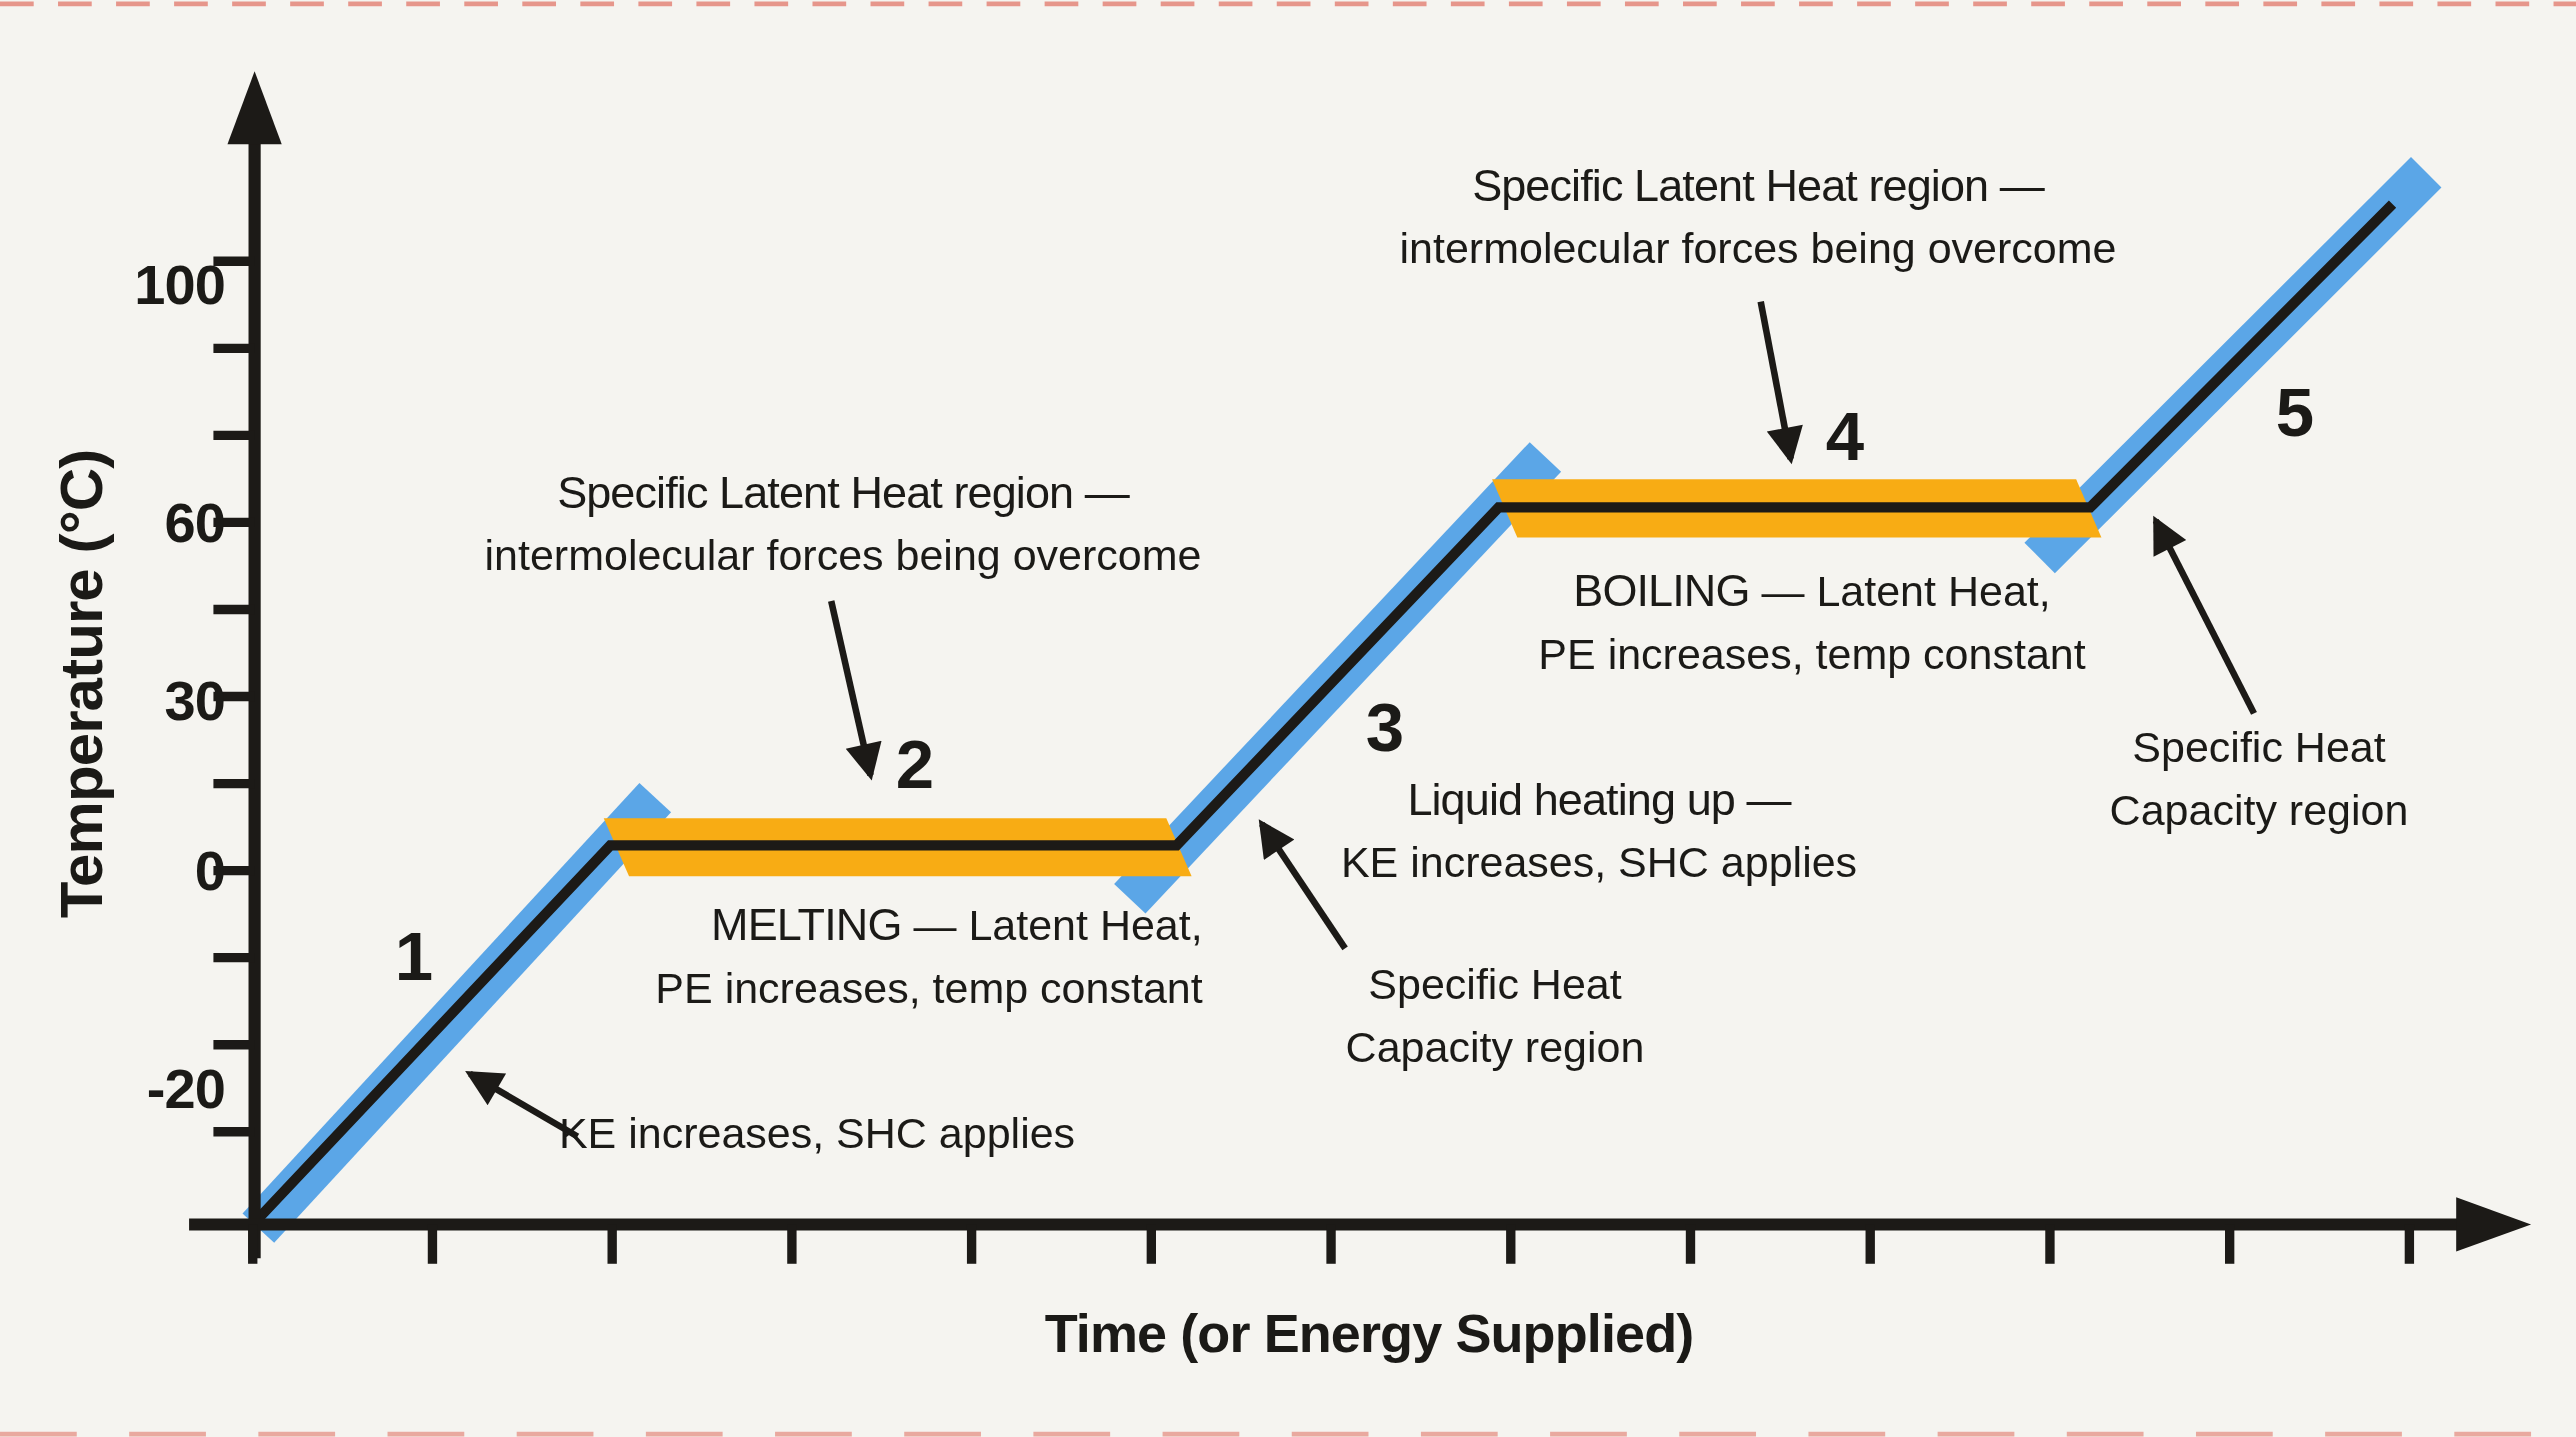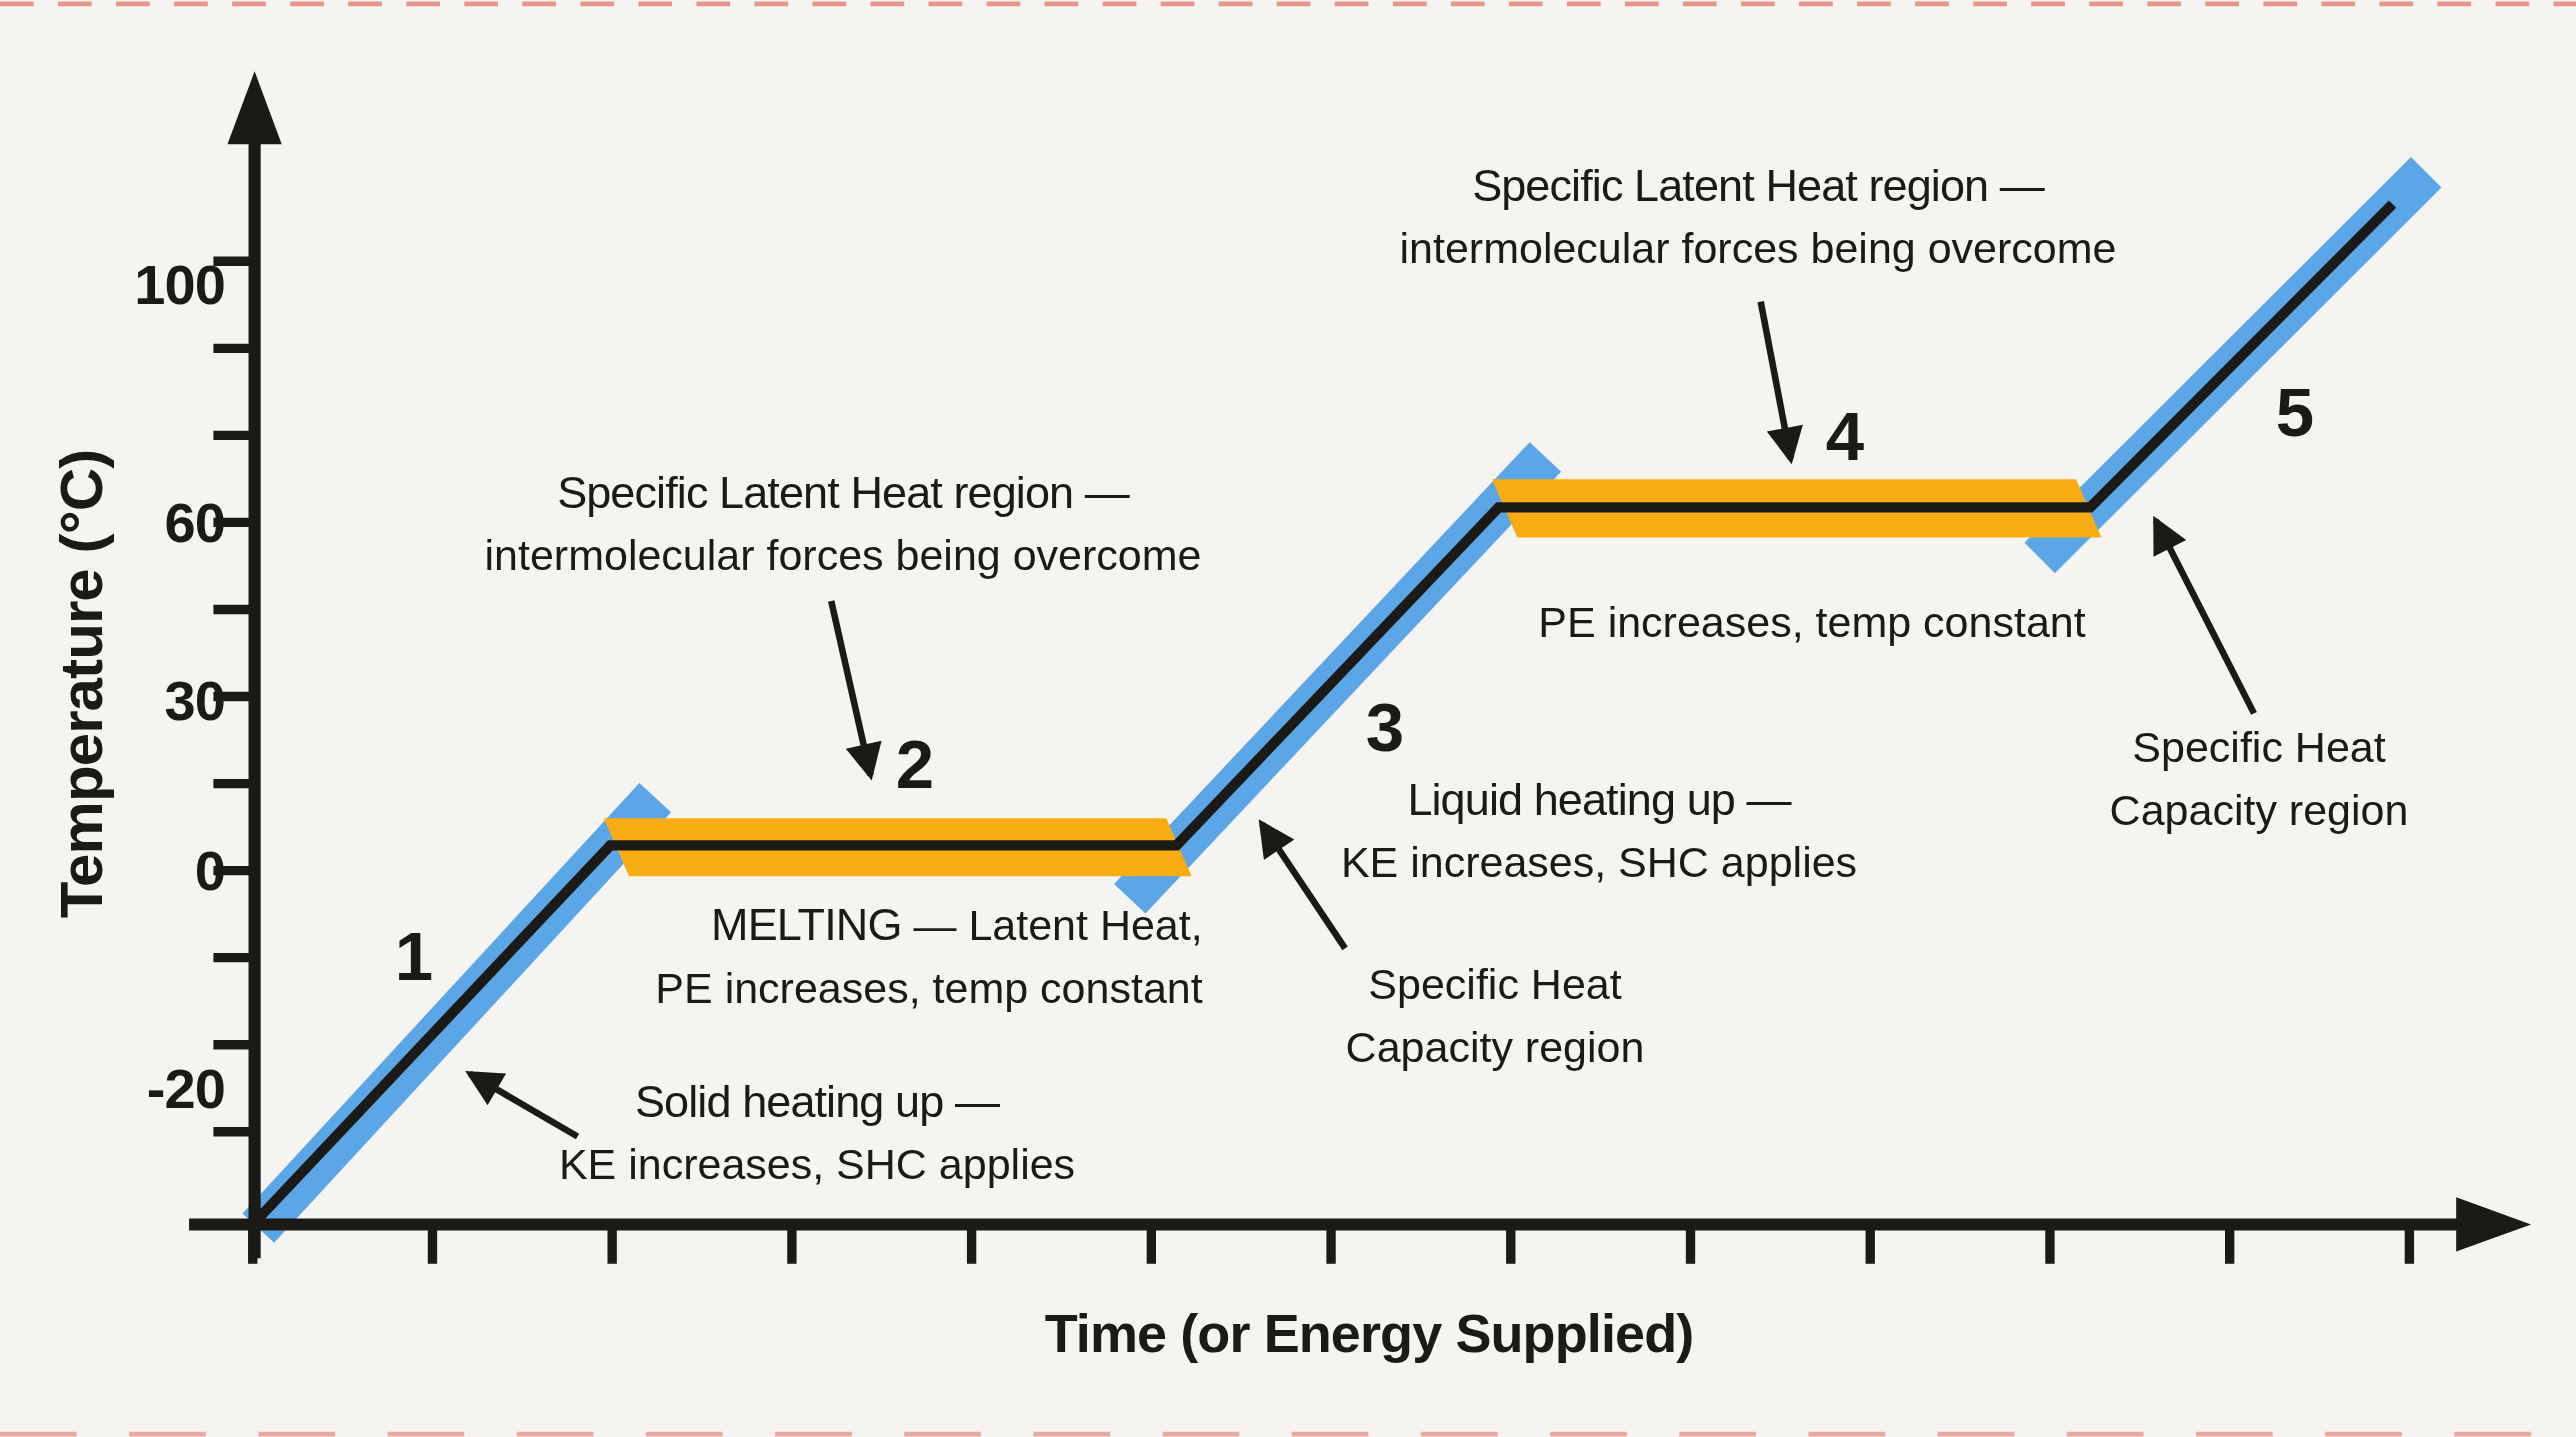--- a/index.html
+++ b/index.html
@@ -118,30 +118,30 @@
     <div class="b">Specific Latent Heat region —</div>
     <div class="r">intermolecular forces being overcome</div>
   </div>
 
   <div class="txt ann" style="left:929px; top:956px;text-align:right;">
     <div><b>MELTING</b><span class="r"> — Latent Heat,</span></div>
     <div class="r">PE increases, temp constant</div>
   </div>
 
   <div class="txt ann" style="left:817px; top:1133px;">
-    <div class="b">Solid heating up —</div>
     <div class="r">KE increases, SHC applies</div>
   </div>
 
   <div class="txt ann" style="left:1599px; top:831px;">
     <div class="b">Liquid heating up —</div>
     <div class="r">KE increases, SHC applies</div>
   </div>
 
   <div class="txt ann" style="left:1812px; top:622px;">
+    <div><b>BOILING</b><span class="r"> — Latent Heat,</span></div>
     <div class="r">PE increases, temp constant</div>
   </div>
 
 
   <div class="txt ann" style="left:1495px; top:1016px;">
     <div class="r">Specific Heat</div>
     <div class="r">Capacity region</div>
   </div>
 
   <div class="txt ann" style="left:2259px; top:779px;">

